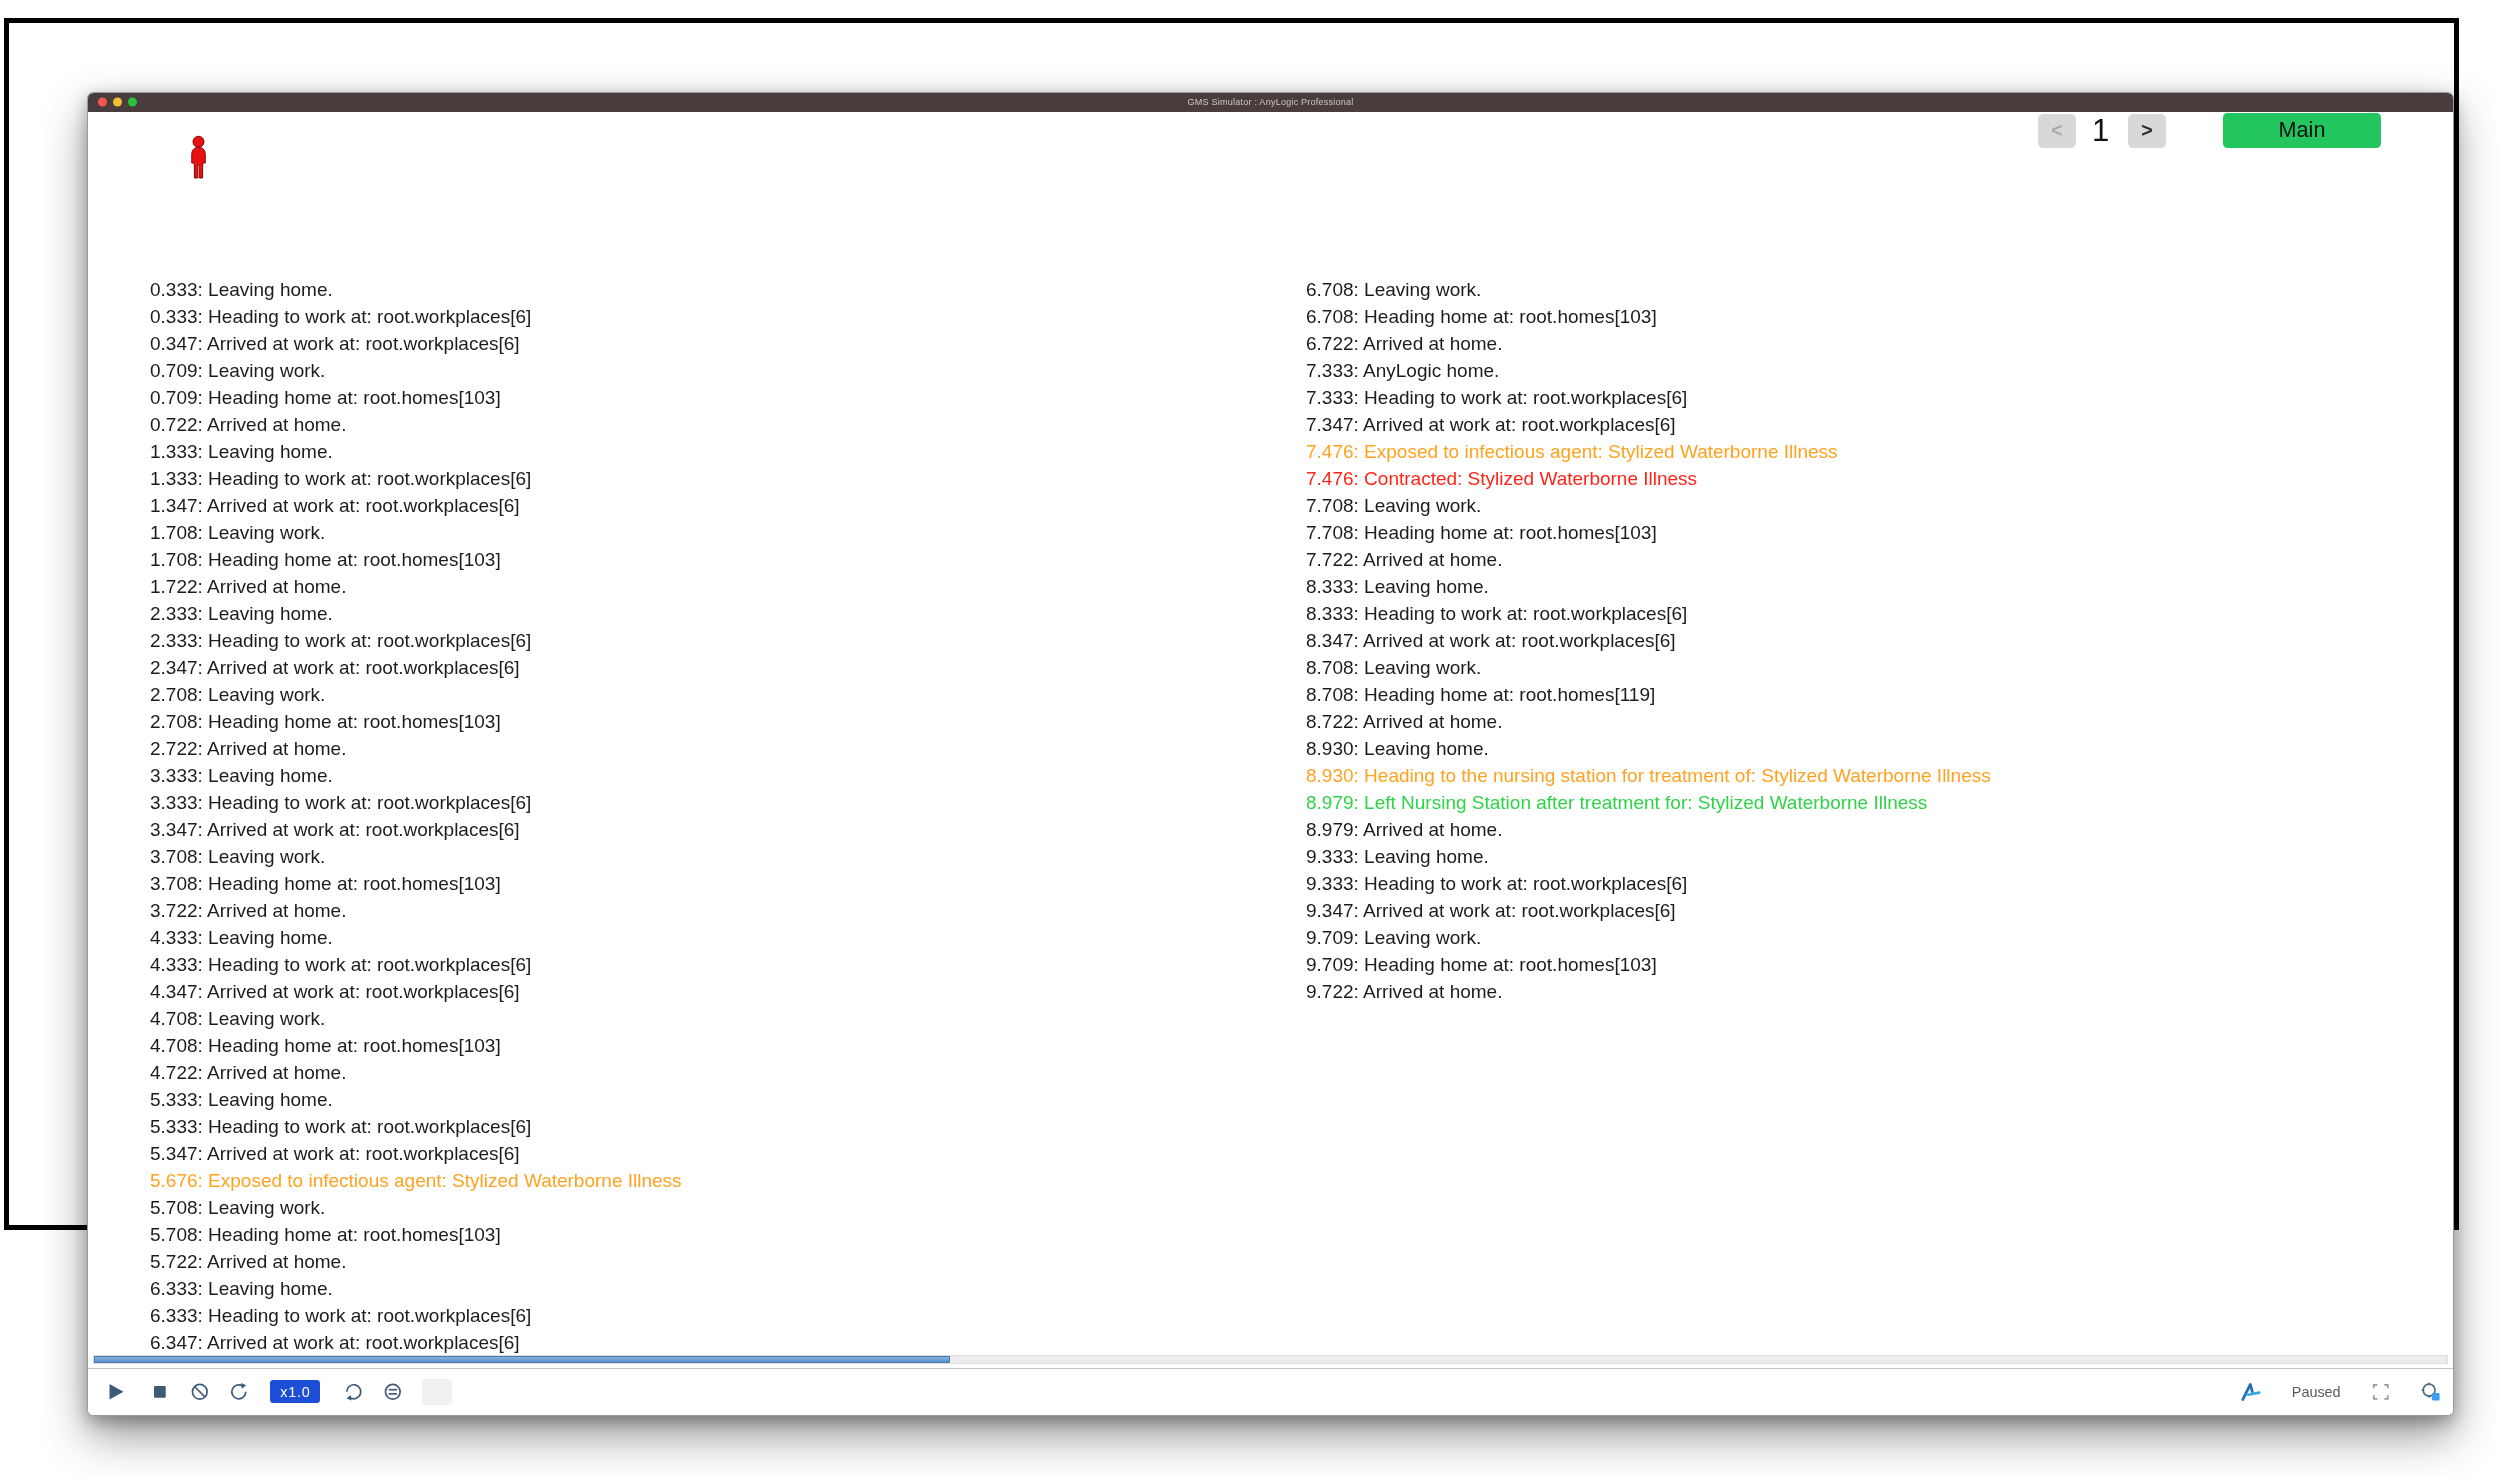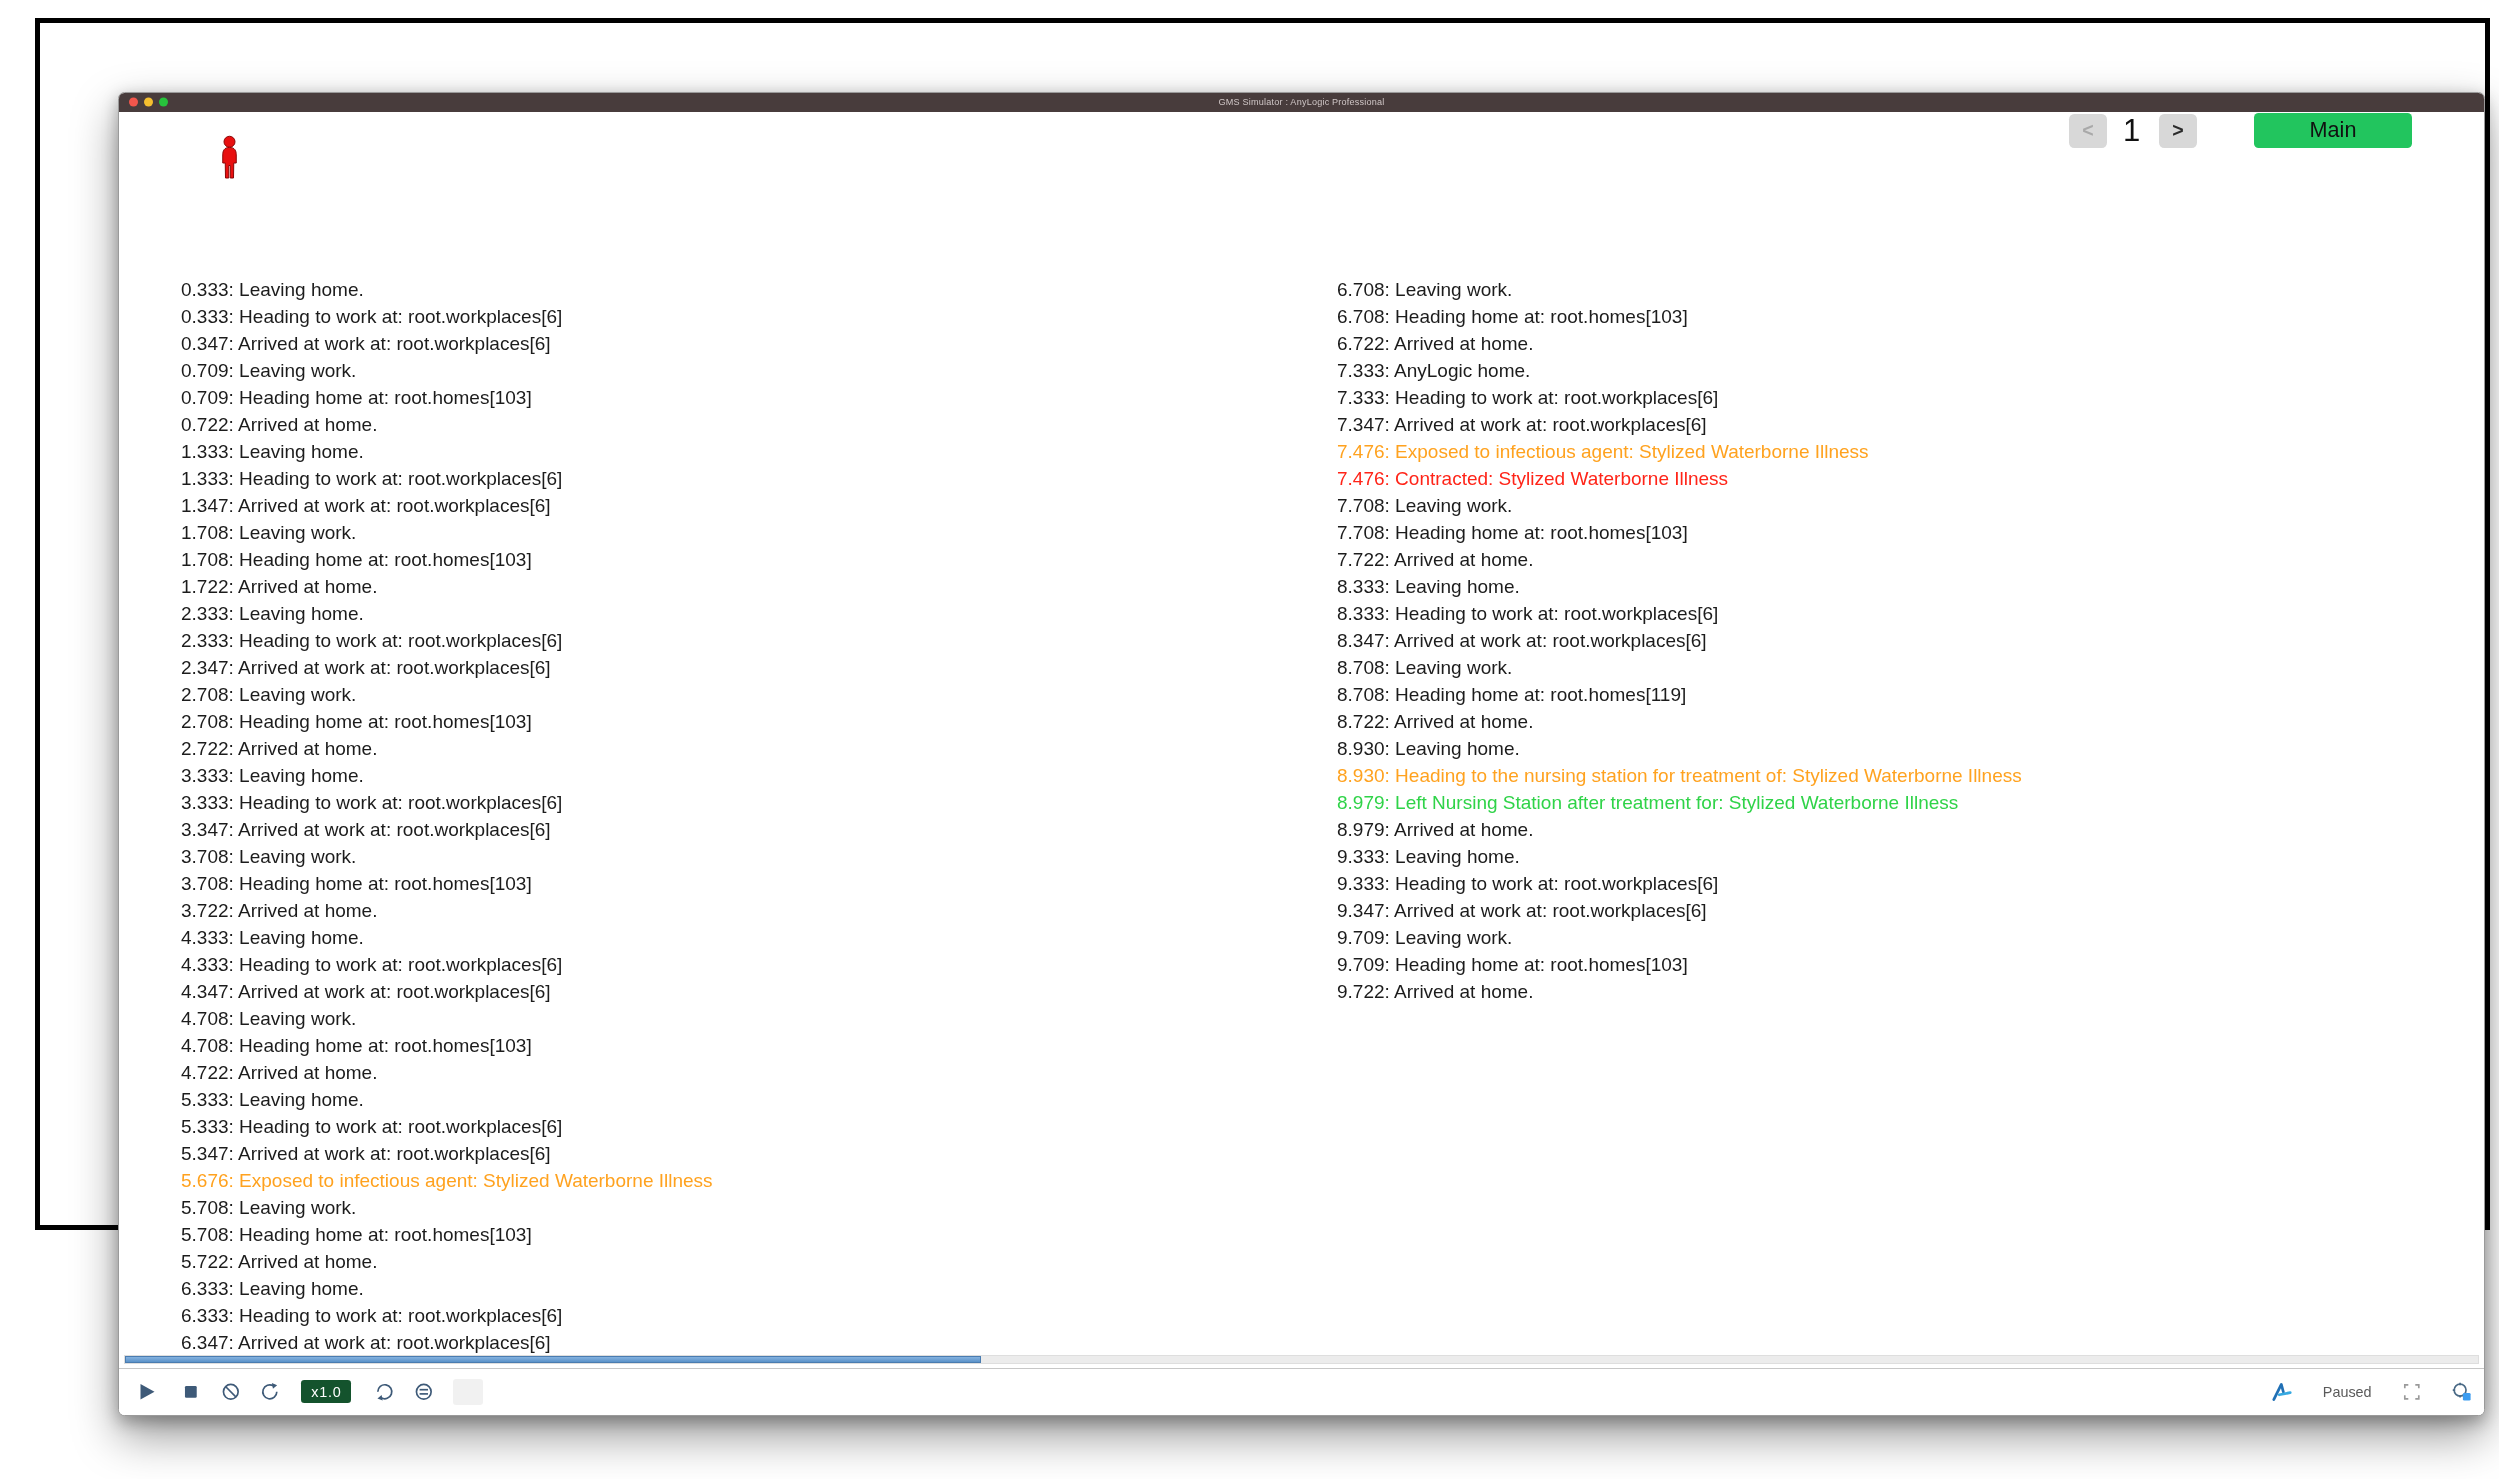--- a/index.html
+++ b/index.html
@@ -1,20 +1,20 @@
 <!DOCTYPE html>
 <html style="font-size:10.5px"><head>
 <meta charset="utf-8">
 <style>
   html,body{margin:0;padding:0;}
   body{
     width:2500px;height:1479px;position:relative;background:#ffffff;
     font-family:"Liberation Sans", sans-serif;overflow:hidden;
   }
-  .outer-frame{position:absolute;left:35px;top:17.6px;width:2455px;height:1212px;
+  .outer-frame{position:absolute;left:4px;top:17.6px;width:2455px;height:1212px;
     border:5.9px solid #000;background:#fff;box-sizing:border-box;}
   
   .window{position:absolute;left:78px;top:69px;width:2365px;height:1322px;
     background:#fff;border-radius:6.5px;overflow:hidden;
     border:0.7px solid #9a9a9a;
     box-shadow:0 19.6px 46px rgba(0,0,0,.40),0 5.2px 15.7px rgba(0,0,0,.28);}
   .titlebar{position:absolute;left:0;top:0;right:0;height:19px;background:#483c3c;
     display:flex;align-items:center;justify-content:center;}
   .traffic{position:absolute;left:9.8px;top:50%;transform:translateY(-50%);display:flex;gap:5.9px;}
   .dot{width:9.1px;height:9.1px;border-radius:50%;}
@@ -43,21 +43,21 @@
   .c-green{color:#2FD348;}
   
   .hscroll{position:absolute;left:5.2px;right:5.2px;top:1262px;height:9.8px;background:#ececec;border:0.7px solid #dedede;box-sizing:border-box;}
   .hscroll-thumb{position:absolute;left:0;top:0;width:856px;height:100%;
     background:linear-gradient(#84b2e0,#5b92c8);border:0.7px solid #4a7cb0;box-sizing:border-box;}
   
   .toolbar{position:absolute;left:0;right:0;top:1275px;height:46px;background:#fff;border-top:0.7px solid #c7c7c7;}
   .tb-left{position:absolute;left:18.3px;top:0;height:100%;display:flex;align-items:center;}
   .tb-right{position:absolute;right:11.8px;top:0;height:100%;display:flex;align-items:center;gap:30px;}
   .tb-icon{display:flex;align-items:center;justify-content:center;}
-  .speed-badge{background:#14532d;color:#fff;border-radius:3.3px;height:23.5px;min-width:50px;
+  .speed-badge{background:#1d4ed8;color:#fff;border-radius:3.3px;height:23.5px;min-width:50px;
     display:flex;align-items:center;justify-content:center;font-size:14.4px;letter-spacing:0.7px;}
   .blank-btn{width:30px;height:26px;background:#f1f1f1;border-radius:3.3px;}
   .status-text{font-size:14.4px;color:#5a5a5a;}
 </style>
 </head>
 <body>
 
 <div class="outer-frame">
 
   <div class="window">

